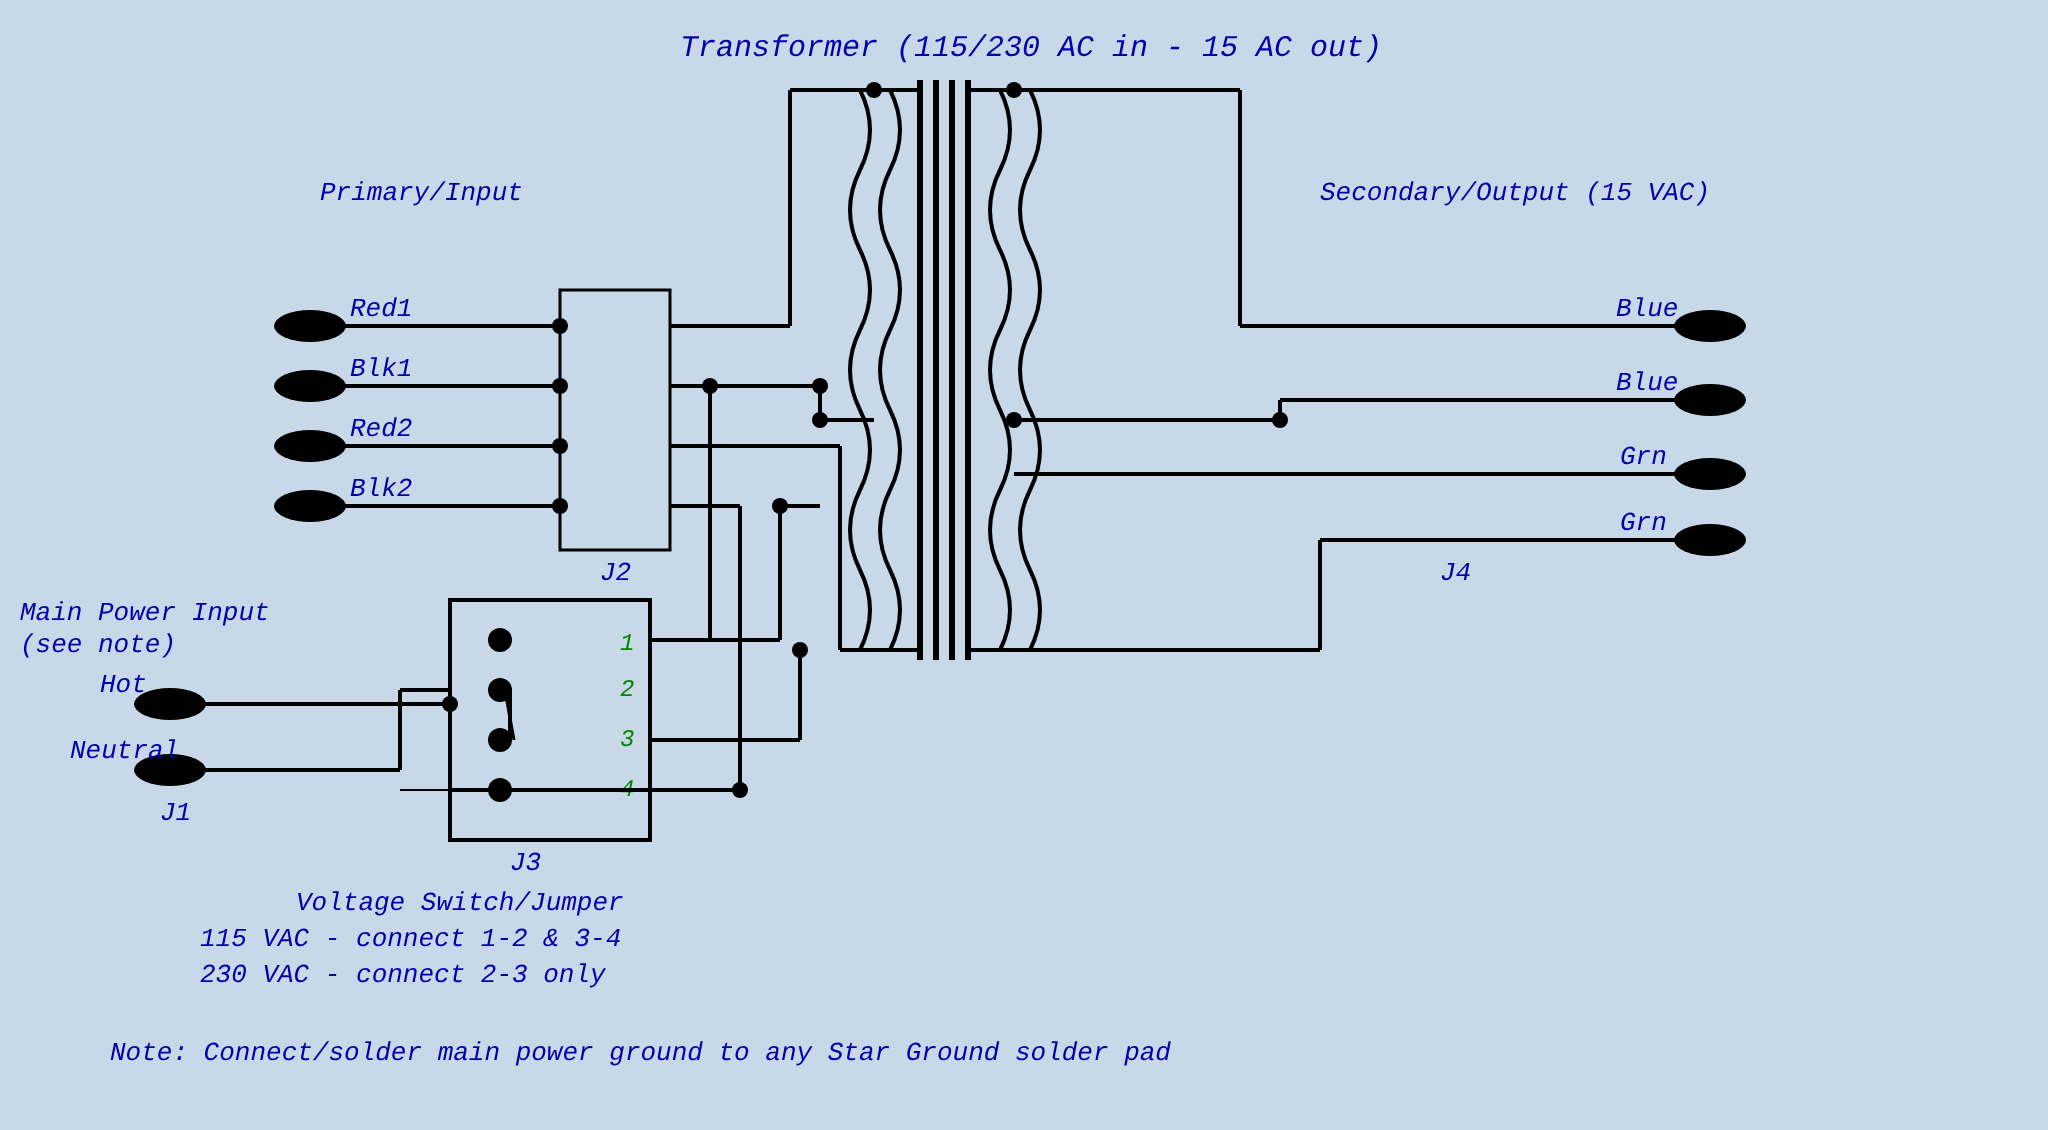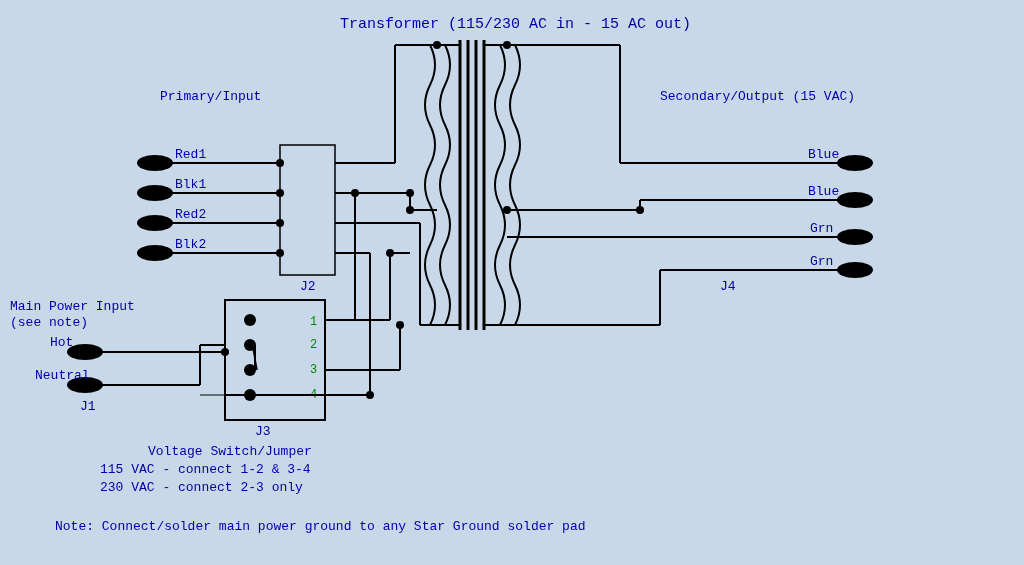--- a/index.html
+++ b/index.html
@@ -8,20 +8,21 @@
       height: 565px;
       background: #c8d8e8;
       font-family: 'Courier New', Courier, monospace;
       overflow: hidden;
       position: relative;
     }
     #diagram {
       position: relative;
       width: 876px;
       height: 565px;
+      font-style: italic;
     }
     svg {
       position: absolute;
       top: 0; left: 0;
       width: 1024px;
       height: 565px;
     }
   </style>
 </head>
 <body>

